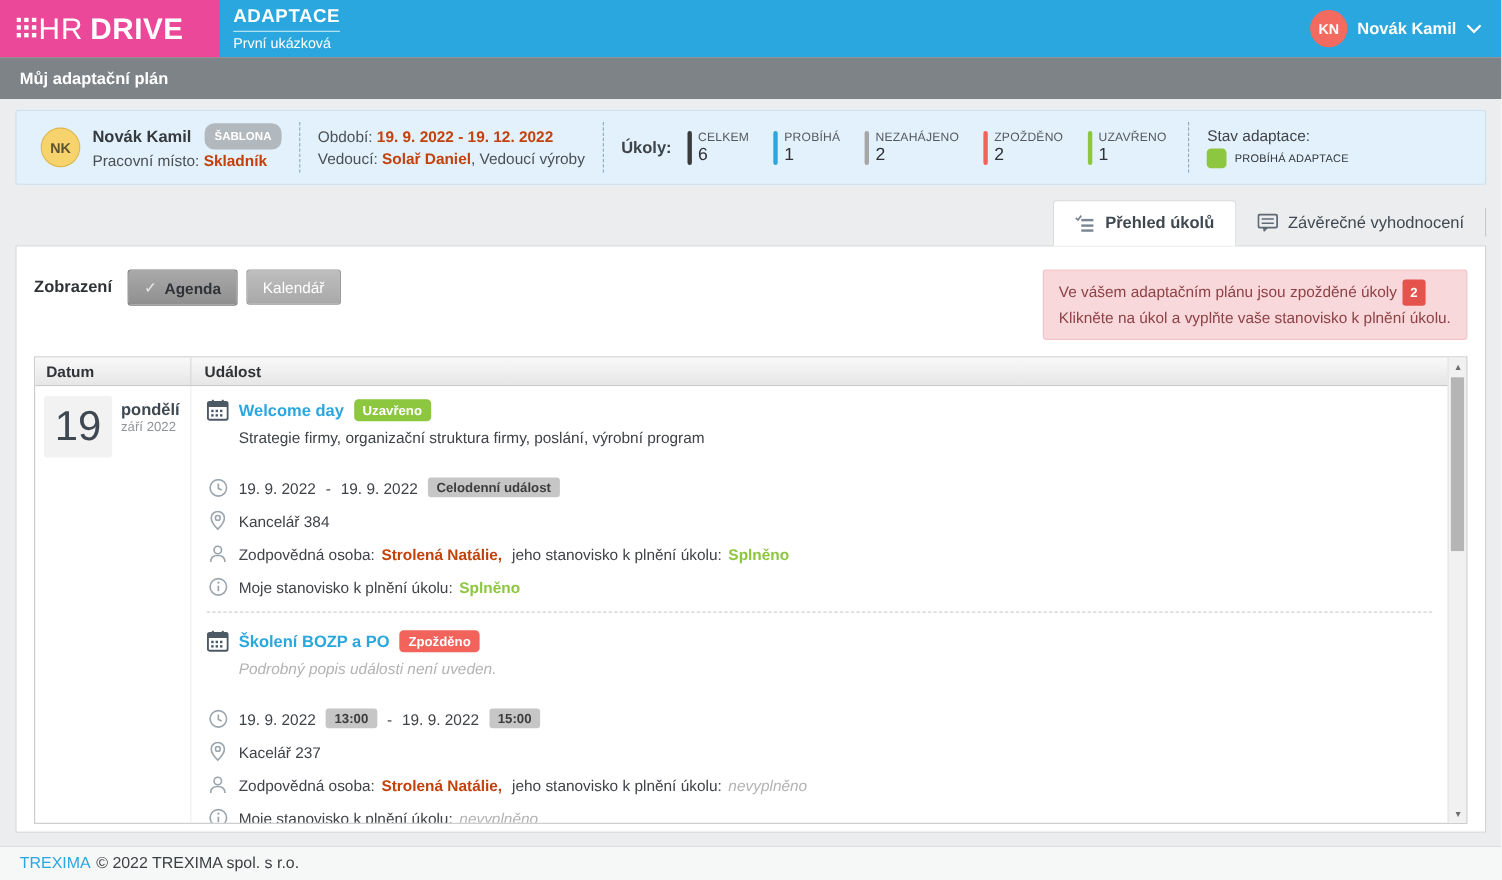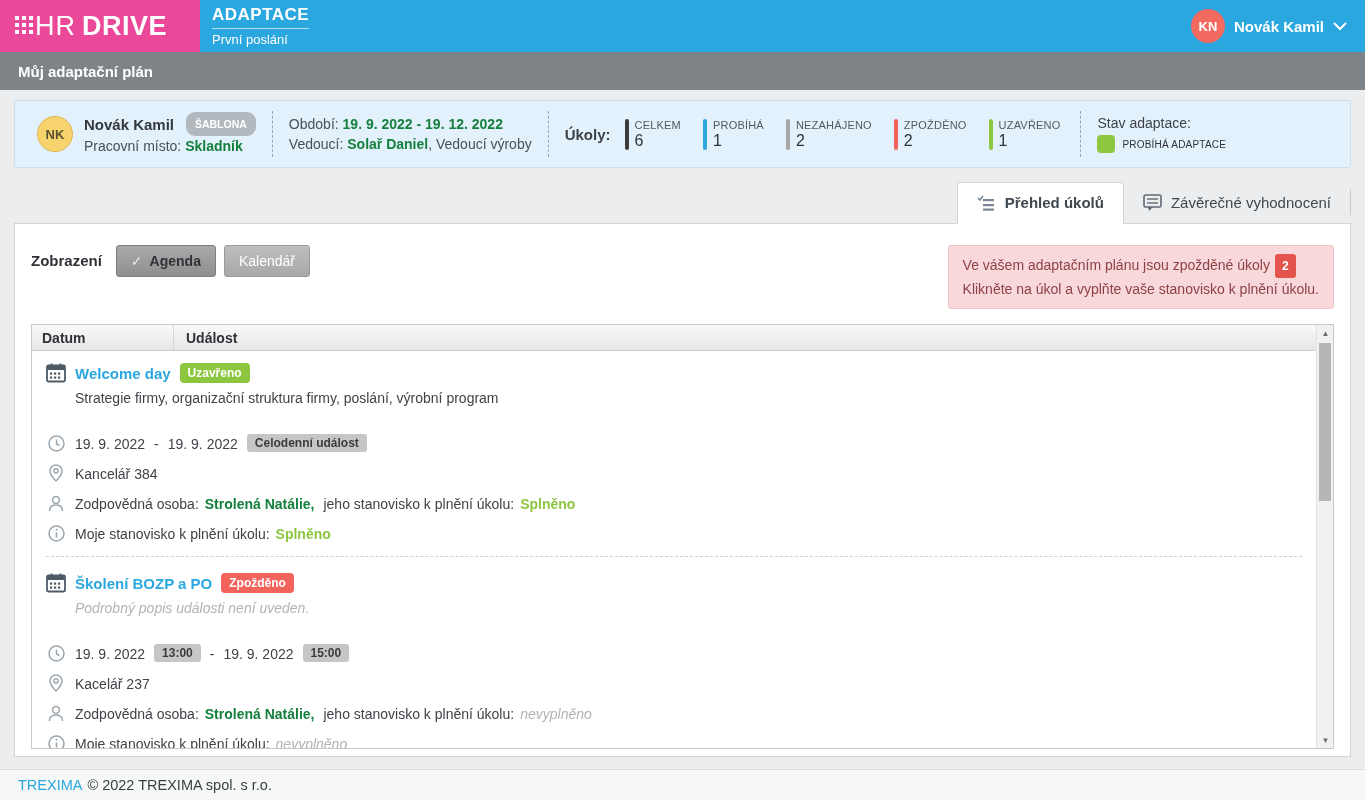--- a/index.html
+++ b/index.html
@@ -23,21 +23,21 @@
 
   
   .summary { margin:10px 14px 0; height:68px; background:#e2f1fb; border:1px solid #cbdfee; border-radius:2px; display:flex; align-items:center; padding:0 6px; }
   .sum-sec { display:flex; align-items:center; height:46px; padding:0 16px; }
   .sum-sec + .sum-sec { border-left:1px dashed #8fa9bd; }
   .avatar-yellow { width:36px; height:36px; border-radius:50%; background:#f6d36d; border:1px solid #ddb84c; color:#5c5330; font-size:13px; font-weight:bold; display:flex; align-items:center; justify-content:center; margin-right:11px; flex:none; }
   .sum-line { font-size:14px; line-height:20px; white-space:nowrap; }
   .emp-name { font-size:15px; font-weight:bold; color:#35393d; margin-right:8px; }
   .badge-sablona { display:inline-block; background:#b2b9be; color:#fff; font-size:10.5px; font-weight:bold; padding:2px 9px; border-radius:9px; vertical-align:2px; }
   .lbl { color:#4b5055; }
-  .bold-val { font-weight:bold; color:#15803d; }
+  .bold-val { font-weight:bold; color:#c2410c; }
   .tasks-label { font-size:15px; font-weight:bold; margin-right:14px; }
   .stat { display:flex; align-items:stretch; margin-right:22px; }
   .stat-bar { width:4px; border-radius:2px; margin-right:6px; }
   .stat-col { display:flex; flex-direction:column; justify-content:center; }
   .stat-label { font-size:11px; color:#55595e; letter-spacing:.2px; white-space:nowrap; }
   .stat-value { font-size:16px; color:#2f3337; margin-top:1px; }
   .status-block { display:flex; flex-direction:column; gap:4px; }
   .status-line1 { font-size:14px; color:#3f4348; }
   .status-line2 { display:flex; align-items:center; gap:7px; }
   .status-square { width:18px; height:18px; border-radius:4px; }
@@ -118,21 +118,21 @@
         </g>
       </svg>
     </span>
     <span style="display:flex;align-items:baseline;">
       <span class="logo-hr">HR</span>
       <span class="logo-drive">DRIVE</span>
     </span>
   </div>
   <div class="module-block">
     <span class="module-title">ADAPTACE</span>
-    <span class="module-sub">První poslání</span>
+    <span class="module-sub">První ukázková</span>
   </div>
   <div class="user-block">
     <span class="avatar-red">KN</span>
     <span class="user-name">Novák Kamil</span>
     <span>
       <svg width="14" height="9" viewBox="0 0 14 9">
           <polyline points="1,1 7,7 13,1" fill="none" stroke="#ffffff" stroke-width="2"></polyline>
         </svg>
     </span>
   </div>
@@ -262,20 +262,27 @@
 
     <div class="agenda-table">
       <div class="t-head">
         <div class="c-date">Datum</div>
         <div class="c-event">Událost</div>
       </div>
 
       <div class="t-body">
 
         <div class="t-row">
+          <div class="cell-date">
+            <span class="date-box">19</span>
+            <span class="date-meta">
+              <div class="date-weekday">pondělí</div>
+              <div class="date-monthyear">září 2022</div>
+            </span>
+          </div>
           <div class="cell-event">
 
             <div>
               <div class="evt-header">
                 <span>
                   <svg width="20" height="20" viewBox="0 0 20 20">
                     <rect x="1" y="2.5" width="18" height="16" rx="1.5" fill="none" stroke="#4d5a66" stroke-width="1.8"></rect>
                     <rect x="1" y="2.5" width="18" height="4.5" fill="#4d5a66"></rect>
                     <line x1="5.5" y1="0.5" x2="5.5" y2="4" stroke="#4d5a66" stroke-width="1.8"></line>
                     <line x1="14.5" y1="0.5" x2="14.5" y2="4" stroke="#4d5a66" stroke-width="1.8"></line>

